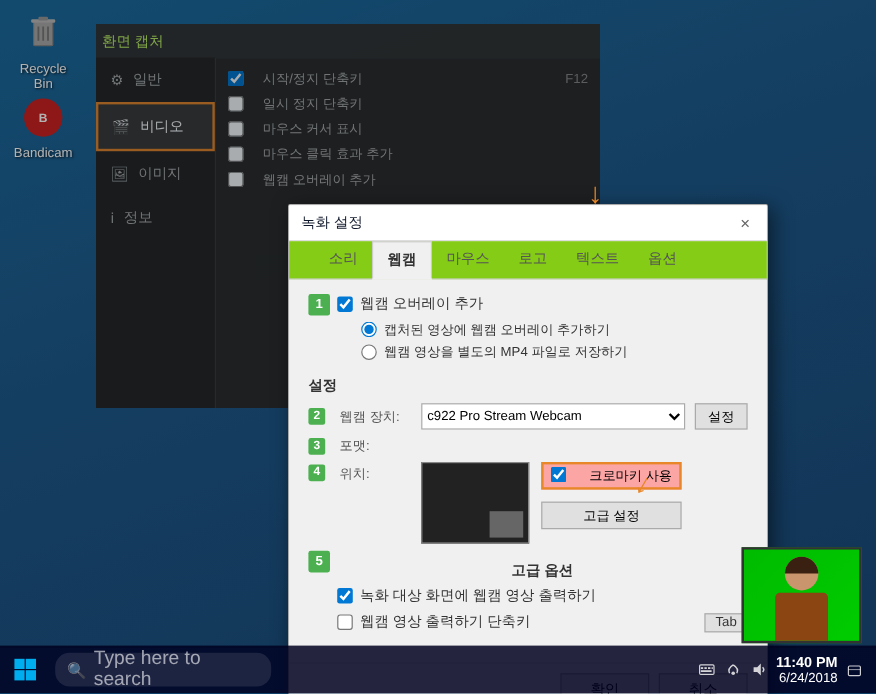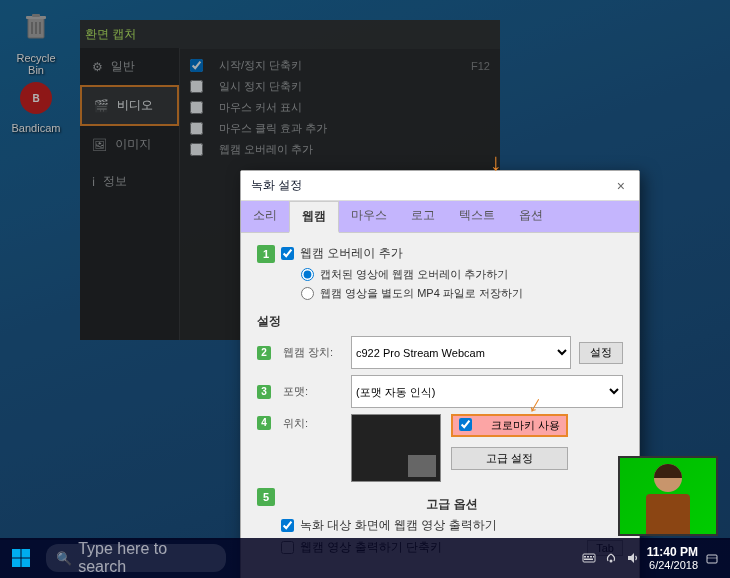--- a/index.html
+++ b/index.html
@@ -165,23 +165,23 @@
       background: none;
       border: none;
       font-size: 14px;
       cursor: pointer;
       color: #666;
       padding: 0 4px;
     }
 
     .dialog-tabs {
       display: flex;
-      background: #c4b5fd;
+      background: #84cc16;
       border-bottom: 1px solid #ccc;
-      padding: 0 0;
+      padding: 0 21px;
     }
     .tab {
       padding: 6px 12px;
       font-size: 12px;
       color: #555;
       cursor: pointer;
       border-bottom: 2px solid transparent;
     }
     .tab.active {
       background: #f0f0f0;
@@ -408,21 +408,21 @@
     
     input[type="checkbox"]:checked {
       accent-color: #0078d4;
     }
     input[type="radio"]:checked {
       accent-color: #0078d4;
     }
 
     select {
       font-size: 11px;
-      height: 33px;
+      height: 22px;
       border: 1px solid #aaa;
       background: white;
     }
 
     
     .mini-badge {
       display: inline-block;
       background: #4CAF50;
       color: white;
       font-size: 10px;
@@ -565,23 +565,20 @@
         <span class="form-label" style="width:60px;">웹캠 장치:</span>
         <select style="flex:1; font-size:11px;">
           <option>c922 Pro Stream Webcam</option>
         </select>
         <button class="form-btn-small">설정</button>
       </div>
 
       <div class="form-row" style="align-items:center;">
         <span class="mini-badge">3</span>
         <span class="form-label" style="width:60px;">포맷:</span>
-        <select style="flex:1; font-size:11px;">
-          <option>(포맷 자동 인식)</option>
-        </select>
       </div>
 
       <div class="form-row" style="align-items:flex-start;">
         <span class="mini-badge" style="margin-top:2px;">4</span>
         <span class="form-label" style="width:60px; margin-top:2px;">위치:</span>
         <div style="display:flex; flex-direction:column; gap:6px; flex:1;">
           <div style="display:flex; align-items:flex-start; gap:10px;">
 
             <div class="webcam-preview">
               <div class="webcam-inner-box" style="width:28px; height:22px; background:#666; margin:4px;"></div>

